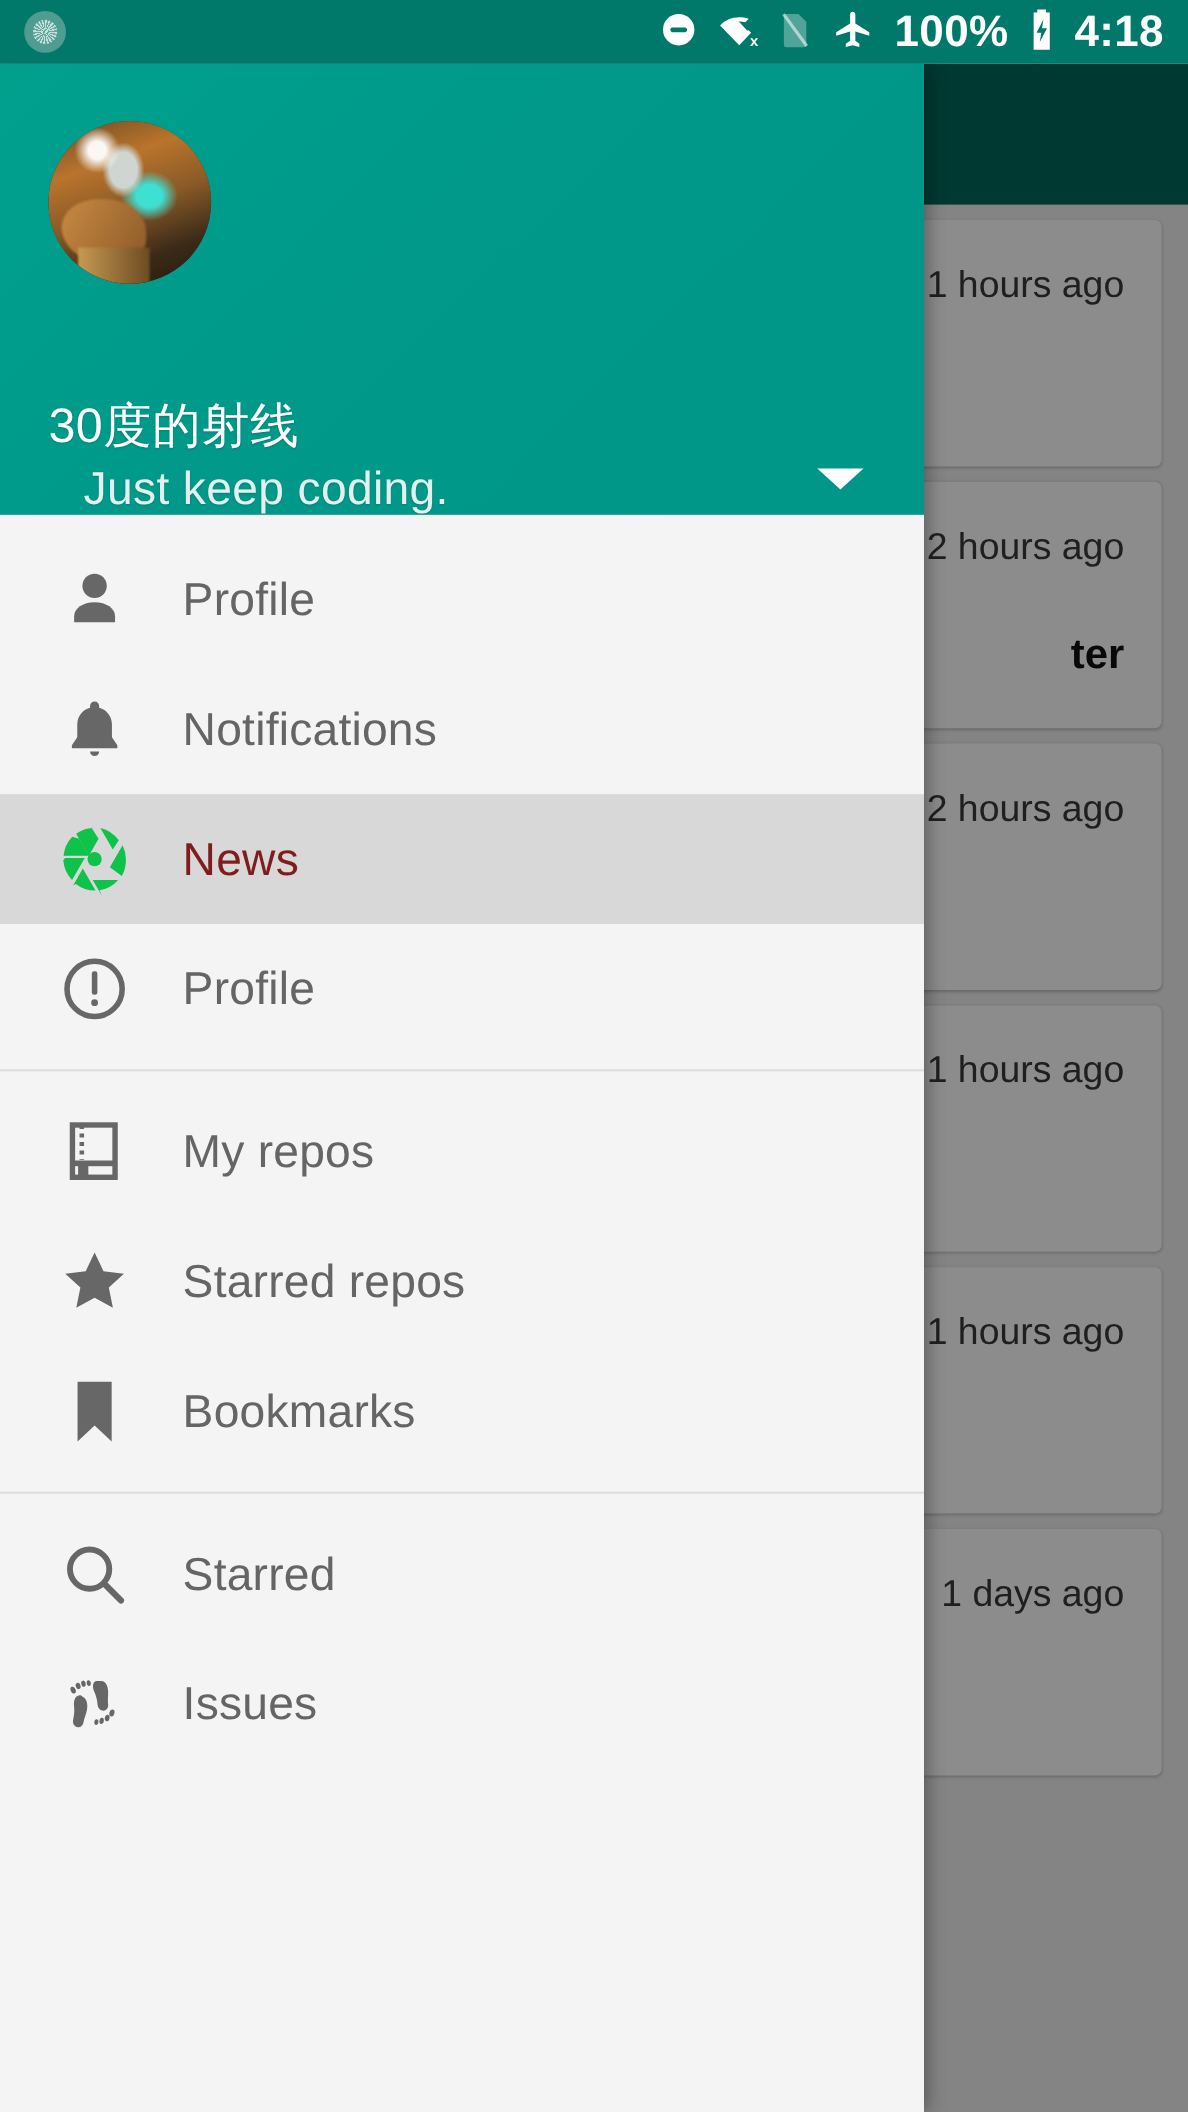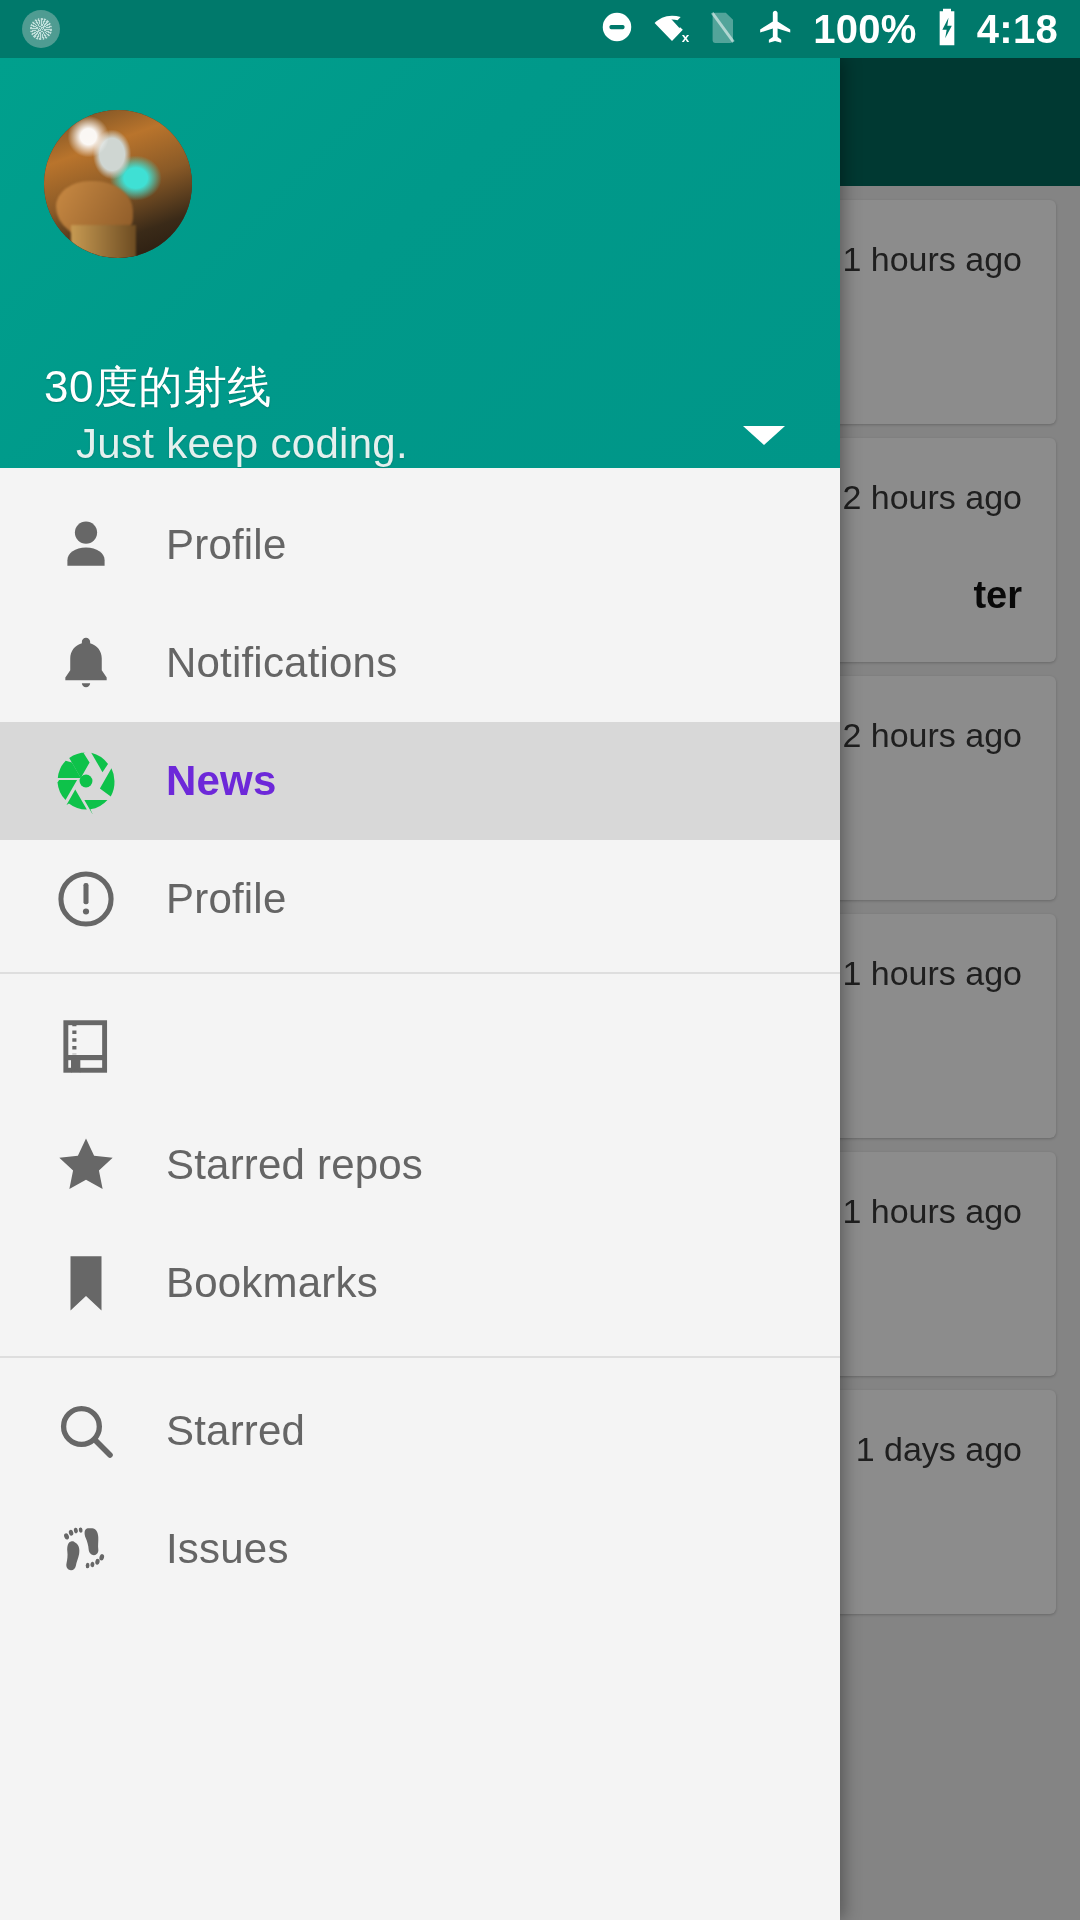--- a/index.html
+++ b/index.html
@@ -125,21 +125,21 @@
   }
   .menu-item.selected { background:#d8d8d8; }
   .mi-icon {
     width:68px; min-width:68px; height:68px;
     display:flex; align-items:center; justify-content:center;
     color:#676767;
   }
   .mi-label {
     margin-left:46px; font-size:42px; color:#656565; letter-spacing:.2px;
   }
-  .menu-item.selected .mi-label { color:#6d28d9; font-weight:bold; }
+  .menu-item.selected .mi-label { color:#7f1d1d; font-weight:normal; }
 </style>
 </head>
 <body>
 
 <div id="screen">
 
   <div id="bg-app">
     <div id="bg-appbar"></div>
     <div id="bg-list">
         <div class="bg-card">
@@ -272,20 +272,21 @@
         <div class="menu-group">
           <div class="menu-item">
             <span class="mi-icon">
               <svg width="62" height="62" viewBox="0 0 24 24">
                 <rect x="4.2" y="2.6" width="15" height="18.4" fill="none" stroke="currentColor" stroke-width="1.9"></rect>
                 <path d="M7.5 2.6v12.2" stroke="currentColor" stroke-width="1.6" stroke-dasharray="1.4 1.6"></path>
                 <rect x="4.2" y="15.1" width="15" height="2" fill="currentColor"></rect>
                 <path d="M6.2 16.4h3.6v5.6l-1.8-1.6-1.8 1.6z" fill="currentColor"></path>
               </svg>
             </span>
+            <span class="mi-label">My repos</span>
           </div>
           <div class="menu-item">
             <span class="mi-icon">
               <svg width="66" height="66" viewBox="0 0 24 24" fill="currentColor">
                 <path d="M12 2.4l2.95 6.2 6.75.8-5 4.6 1.35 6.7L12 17.4l-6.05 3.3L7.3 14l-5-4.6 6.75-.8z"></path>
               </svg>
             </span>
             <span class="mi-label">Starred repos</span>
           </div>
           <div class="menu-item">

